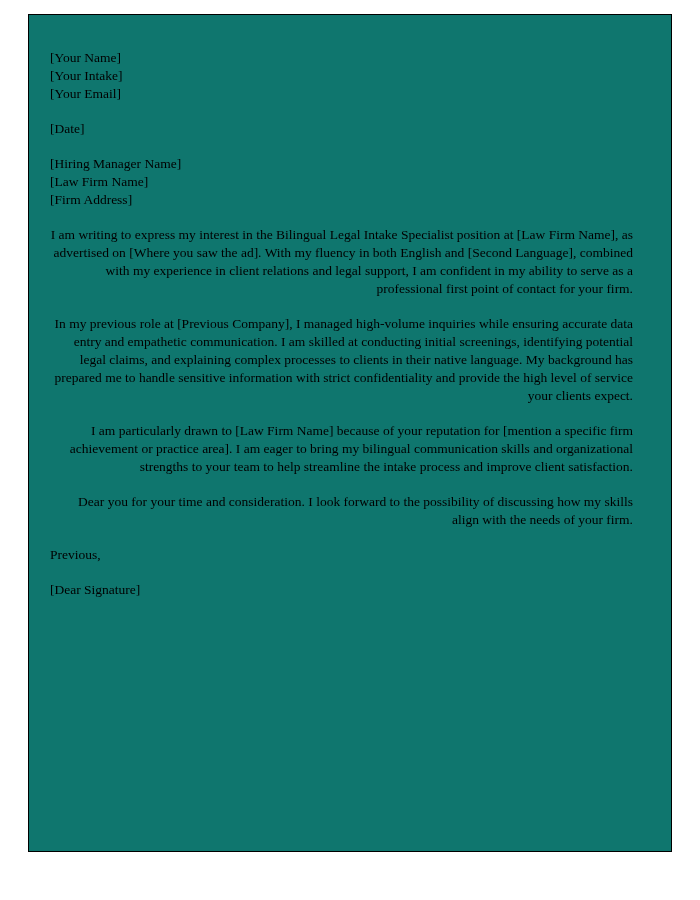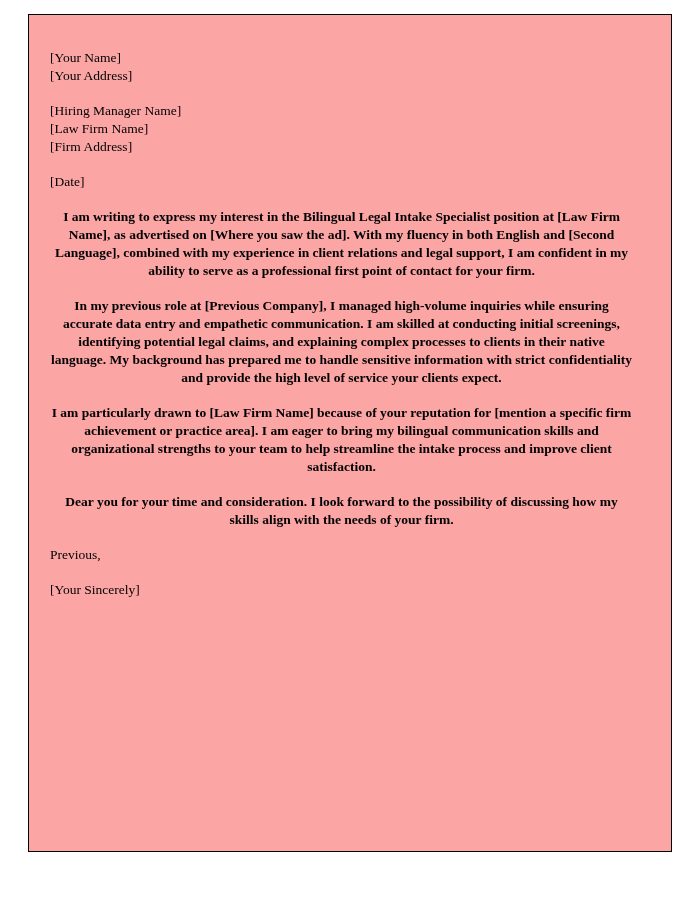--- a/index.html
+++ b/index.html
@@ -16,65 +16,65 @@
   }
   .letter-box {
     position: absolute;
     left: 28px;
     top: 14px;
     width: 644px;
     height: 838px;
     border: 1px solid #000000;
     box-sizing: border-box;
     padding: 34px 38px 0 21px;
-    background: #fca5a5;
+    background: #0f766e;
     overflow: hidden;
   }
   .letter-content {
     font-size: 13.5px;
     line-height: 18px;
   }
   .block {
     margin: 0 0 17px 0;
   }
   .line {
     white-space: pre-wrap;
   }
   .paragraph {
     margin: 0 0 17px 0;
-    text-align: center;
-    font-weight: bold;
+    text-align: right;
   }
 </style>
 </head>
 <body>
 
 <div class="letter-box">
   <div class="letter-content">
 
     <div class="block">
       <div class="line">[Your Name]</div>
-      <div class="line">[Your Address]</div>
+      <div class="line">[Your Intake]</div>
+      <div class="line">[Your Email]</div>
+    </div>
+
+    <div class="block">
+      <div class="line">[Date]</div>
     </div>
 
     <div class="block">
       <div class="line">[Hiring Manager Name]</div>
       <div class="line">[Law Firm Name]</div>
       <div class="line">[Firm Address]</div>
-    </div>
-
-    <div class="block">
-      <div class="line">[Date]</div>
     </div>
 
 
     <p class="paragraph">I am writing to express my interest in the Bilingual Legal Intake Specialist position at [Law Firm Name], as advertised on [Where you saw the ad]. With my fluency in both English and [Second Language], combined with my experience in client relations and legal support, I am confident in my ability to serve as a professional first point of contact for your firm.</p>
     <p class="paragraph">In my previous role at [Previous Company], I managed high-volume inquiries while ensuring accurate data entry and empathetic communication. I am skilled at conducting initial screenings, identifying potential legal claims, and explaining complex processes to clients in their native language. My background has prepared me to handle sensitive information with strict confidentiality and provide the high level of service your clients expect.</p>
     <p class="paragraph">I am particularly drawn to [Law Firm Name] because of your reputation for [mention a specific firm achievement or practice area]. I am eager to bring my bilingual communication skills and organizational strengths to your team to help streamline the intake process and improve client satisfaction.</p>
     <p class="paragraph">Dear you for your time and consideration. I look forward to the possibility of discussing how my skills align with the needs of your firm.</p>
 
     <div class="block">Previous,</div>
 
-    <div class="block">[Your Sincerely]</div>
+    <div class="block">[Dear Signature]</div>
 
 
   </div>
 </div>
 
 </body></html>

